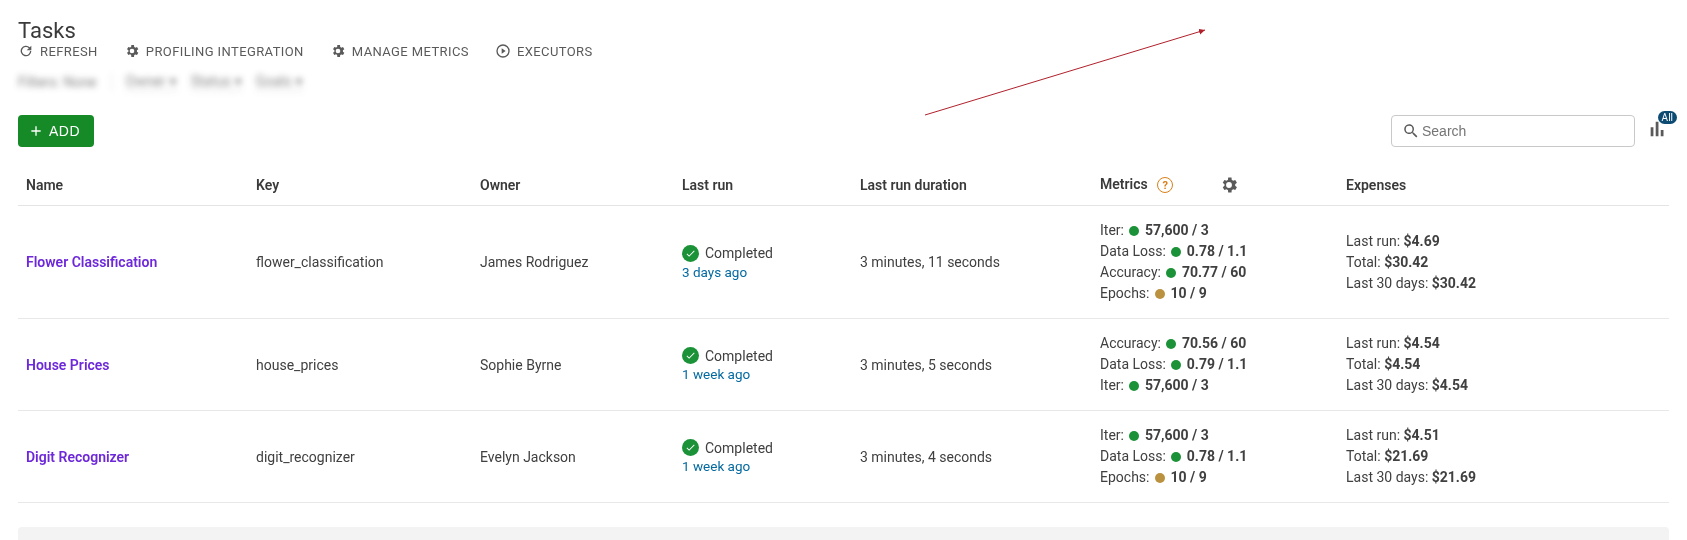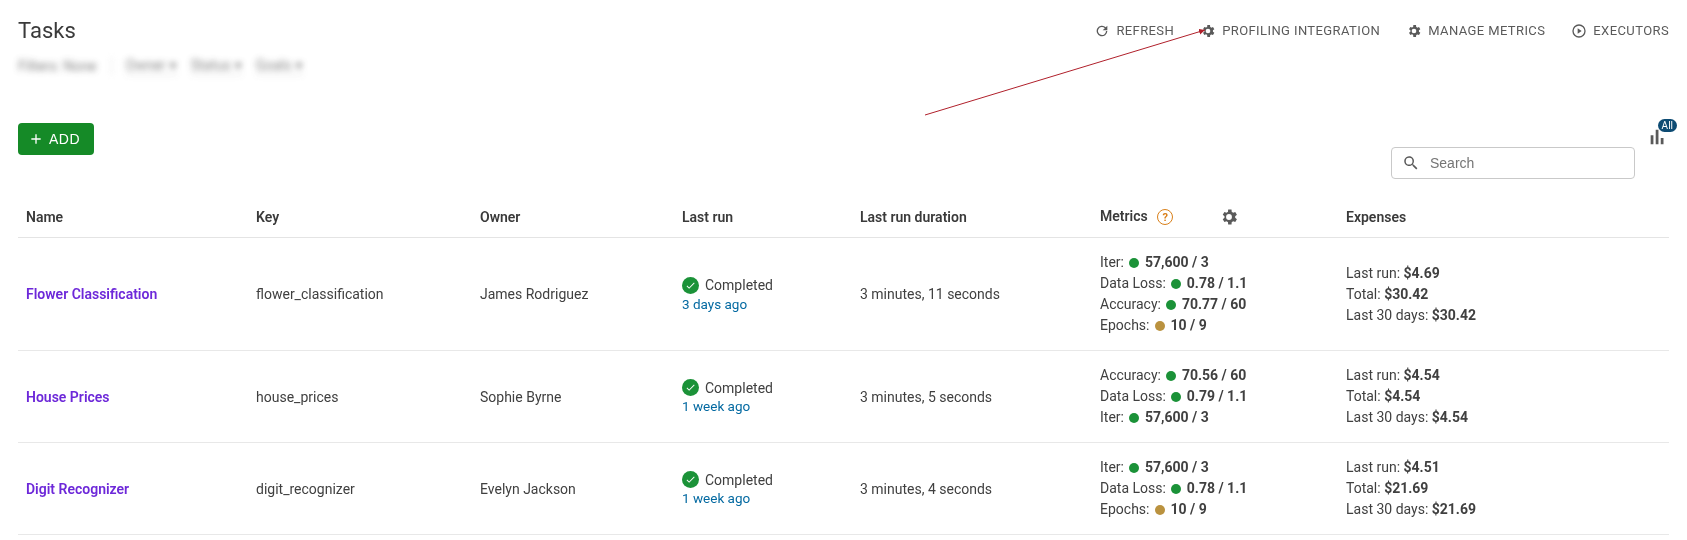--- a/index.html
+++ b/index.html
@@ -8,20 +8,21 @@
     padding: 18px;
     font-family: -apple-system, BlinkMacSystemFont, "Segoe UI", Roboto, Arial, sans-serif;
     color: #404040;
     background: #fff;
     width: 1687px;
   }
   .header-row {
     display: flex;
     justify-content: space-between;
     margin-bottom: 14px;
+    flex-direction: column;
   }
   .page-title {
     font-size: 22px;
     font-weight: 400;
     color: #3a3a3a;
   }
   .toolbar {
     display: flex;
     gap: 26px;
     align-items: center;
@@ -69,22 +70,20 @@
   }
   .add-btn svg { width:16px; height:16px; }
   .right-controls { display:flex; align-items:center; gap:12px; }
   .search-box {
     display:flex;
     align-items:center;
     border:1px solid #c9c9c9;
     border-radius:4px;
     padding:6px 10px;
     width:244px;
-    gap:8px;
-    margin-top:48px;
   }
   .search-box input {
     border:none;
     outline:none;
     font-size:14px;
     flex:1;
     color:#404040;
   }
   .search-box svg { width:18px; height:18px; fill:#5a5a5a; }
   .chart-icon-wrap { position:relative; }

